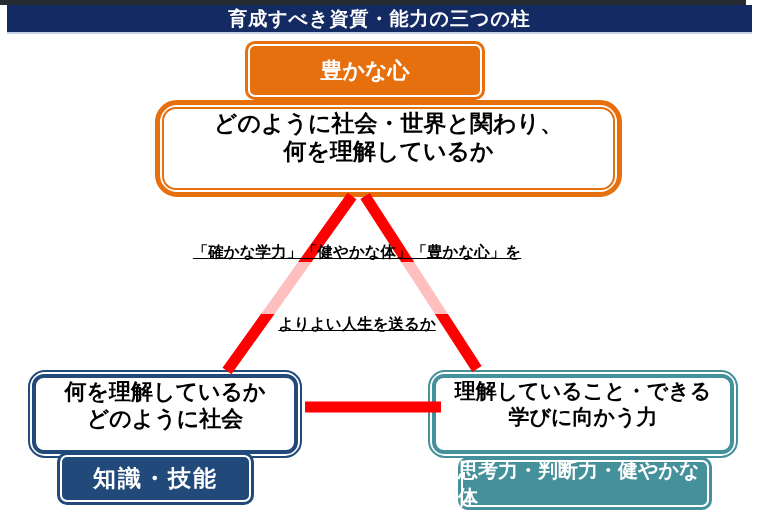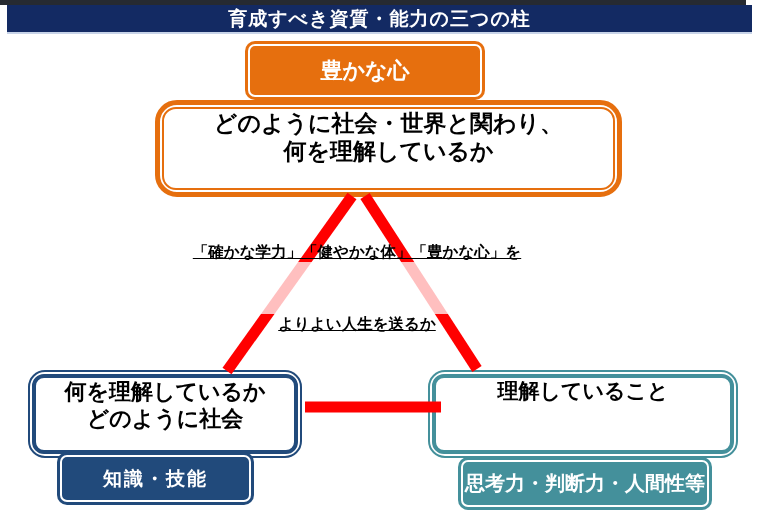--- a/index.html
+++ b/index.html
@@ -42,21 +42,21 @@
   .left-box .tline{color:#000;font-weight:bold;font-size:22px;line-height:27px;}
 
   .right-box{left:428px;top:370px;width:310px;height:88px;border:2px solid var(--c-teal);border-radius:17px;}
   .right-box .inner{margin:2px;border:4px solid var(--c-teal);border-radius:12px;}
   .right-box .tline{color:#000;font-weight:bold;font-size:21px;line-height:26px;}
 
   .top-badge{left:245px;top:41px;width:240px;height:59px;background:var(--c-orange);}
   .top-badge .bline{font-size:22px;line-height:27px;}
 
   .left-badge{left:57px;top:452px;width:197px;height:53px;background:var(--c-navy);}
-  .left-badge .bline{font-size:19px;letter-spacing:2px;}
+  .left-badge .bline{font-size:23px;letter-spacing:2px;}
 
   .right-badge{left:458px;top:457px;width:254px;height:53px;background:var(--c-teal);}
   .right-badge .bline{font-size:20px;}
 
   
   .tri-svg{position:absolute;left:0;top:0;width:768px;height:521px;z-index:5;pointer-events:none;}
   .tri-svg line{stroke:var(--c-red);stroke-width:11;}
 
   
   .note{position:absolute;left:197px;top:262px;width:320px;height:52px;z-index:6;
@@ -91,21 +91,22 @@
 
   <div class="dbox left-box">
     <div class="inner">
       <span class="tline">何を理解しているか</span>
       <span class="tline">どのように社会</span>
     </div>
   </div>
 
   <div class="dbox right-box">
     <div class="inner">
-      <span class="tline">理解していること</span>
+      <span class="tline">理解していること・できる</span>
+      <span class="tline">学びに向かう力</span>
     </div>
   </div>
 
   <svg class="tri-svg" viewBox="0 0 768 521">
     <line x1="352" y1="196" x2="227" y2="371"></line>
     <line x1="365" y1="196" x2="477" y2="369"></line>
     <line x1="305" y1="407" x2="441" y2="407"></line>
   </svg>
 
   <div class="note">
@@ -113,16 +114,16 @@
     <span class="nline">よりよい人生を送るか</span>
   </div>
 
   <div class="badge left-badge">
     <span class="keyline"></span>
     <span class="bline">知識・技能</span>
   </div>
 
   <div class="badge right-badge">
     <span class="keyline"></span>
-    <span class="bline">思考力・判断力・人間性等</span>
+    <span class="bline">思考力・判断力・健やかな体</span>
   </div>
 
 </div>
 
 </body></html>

